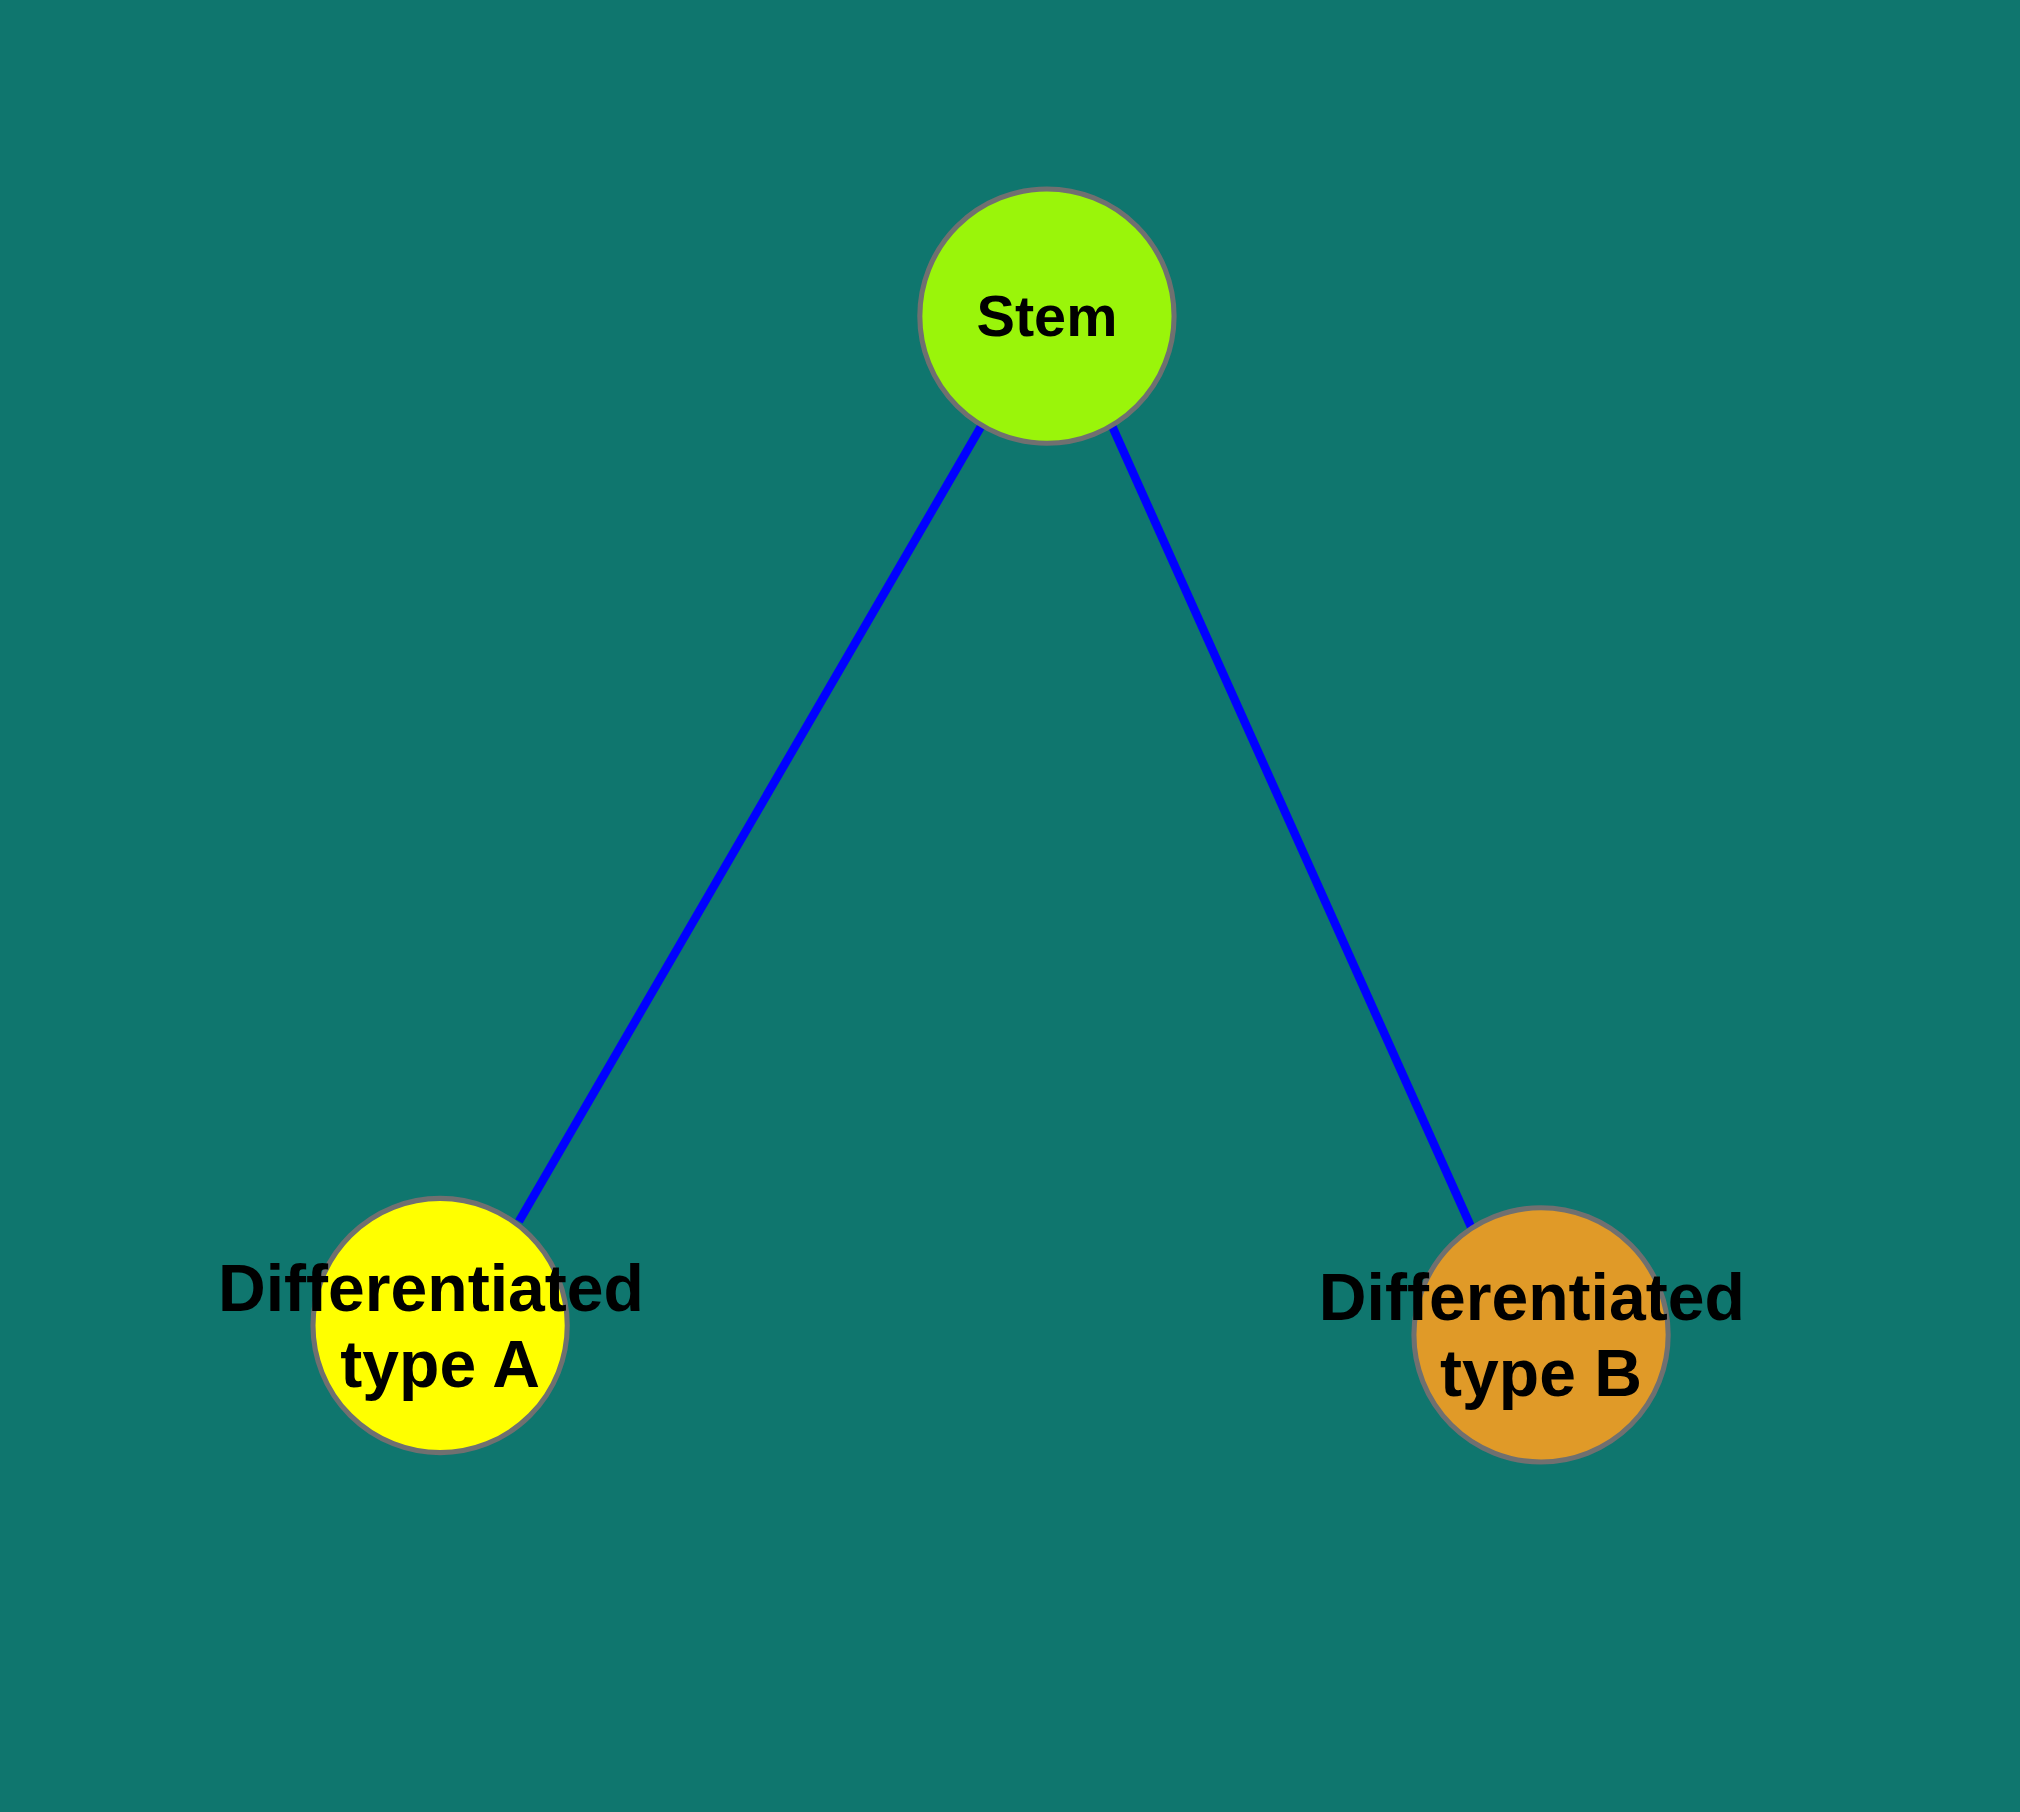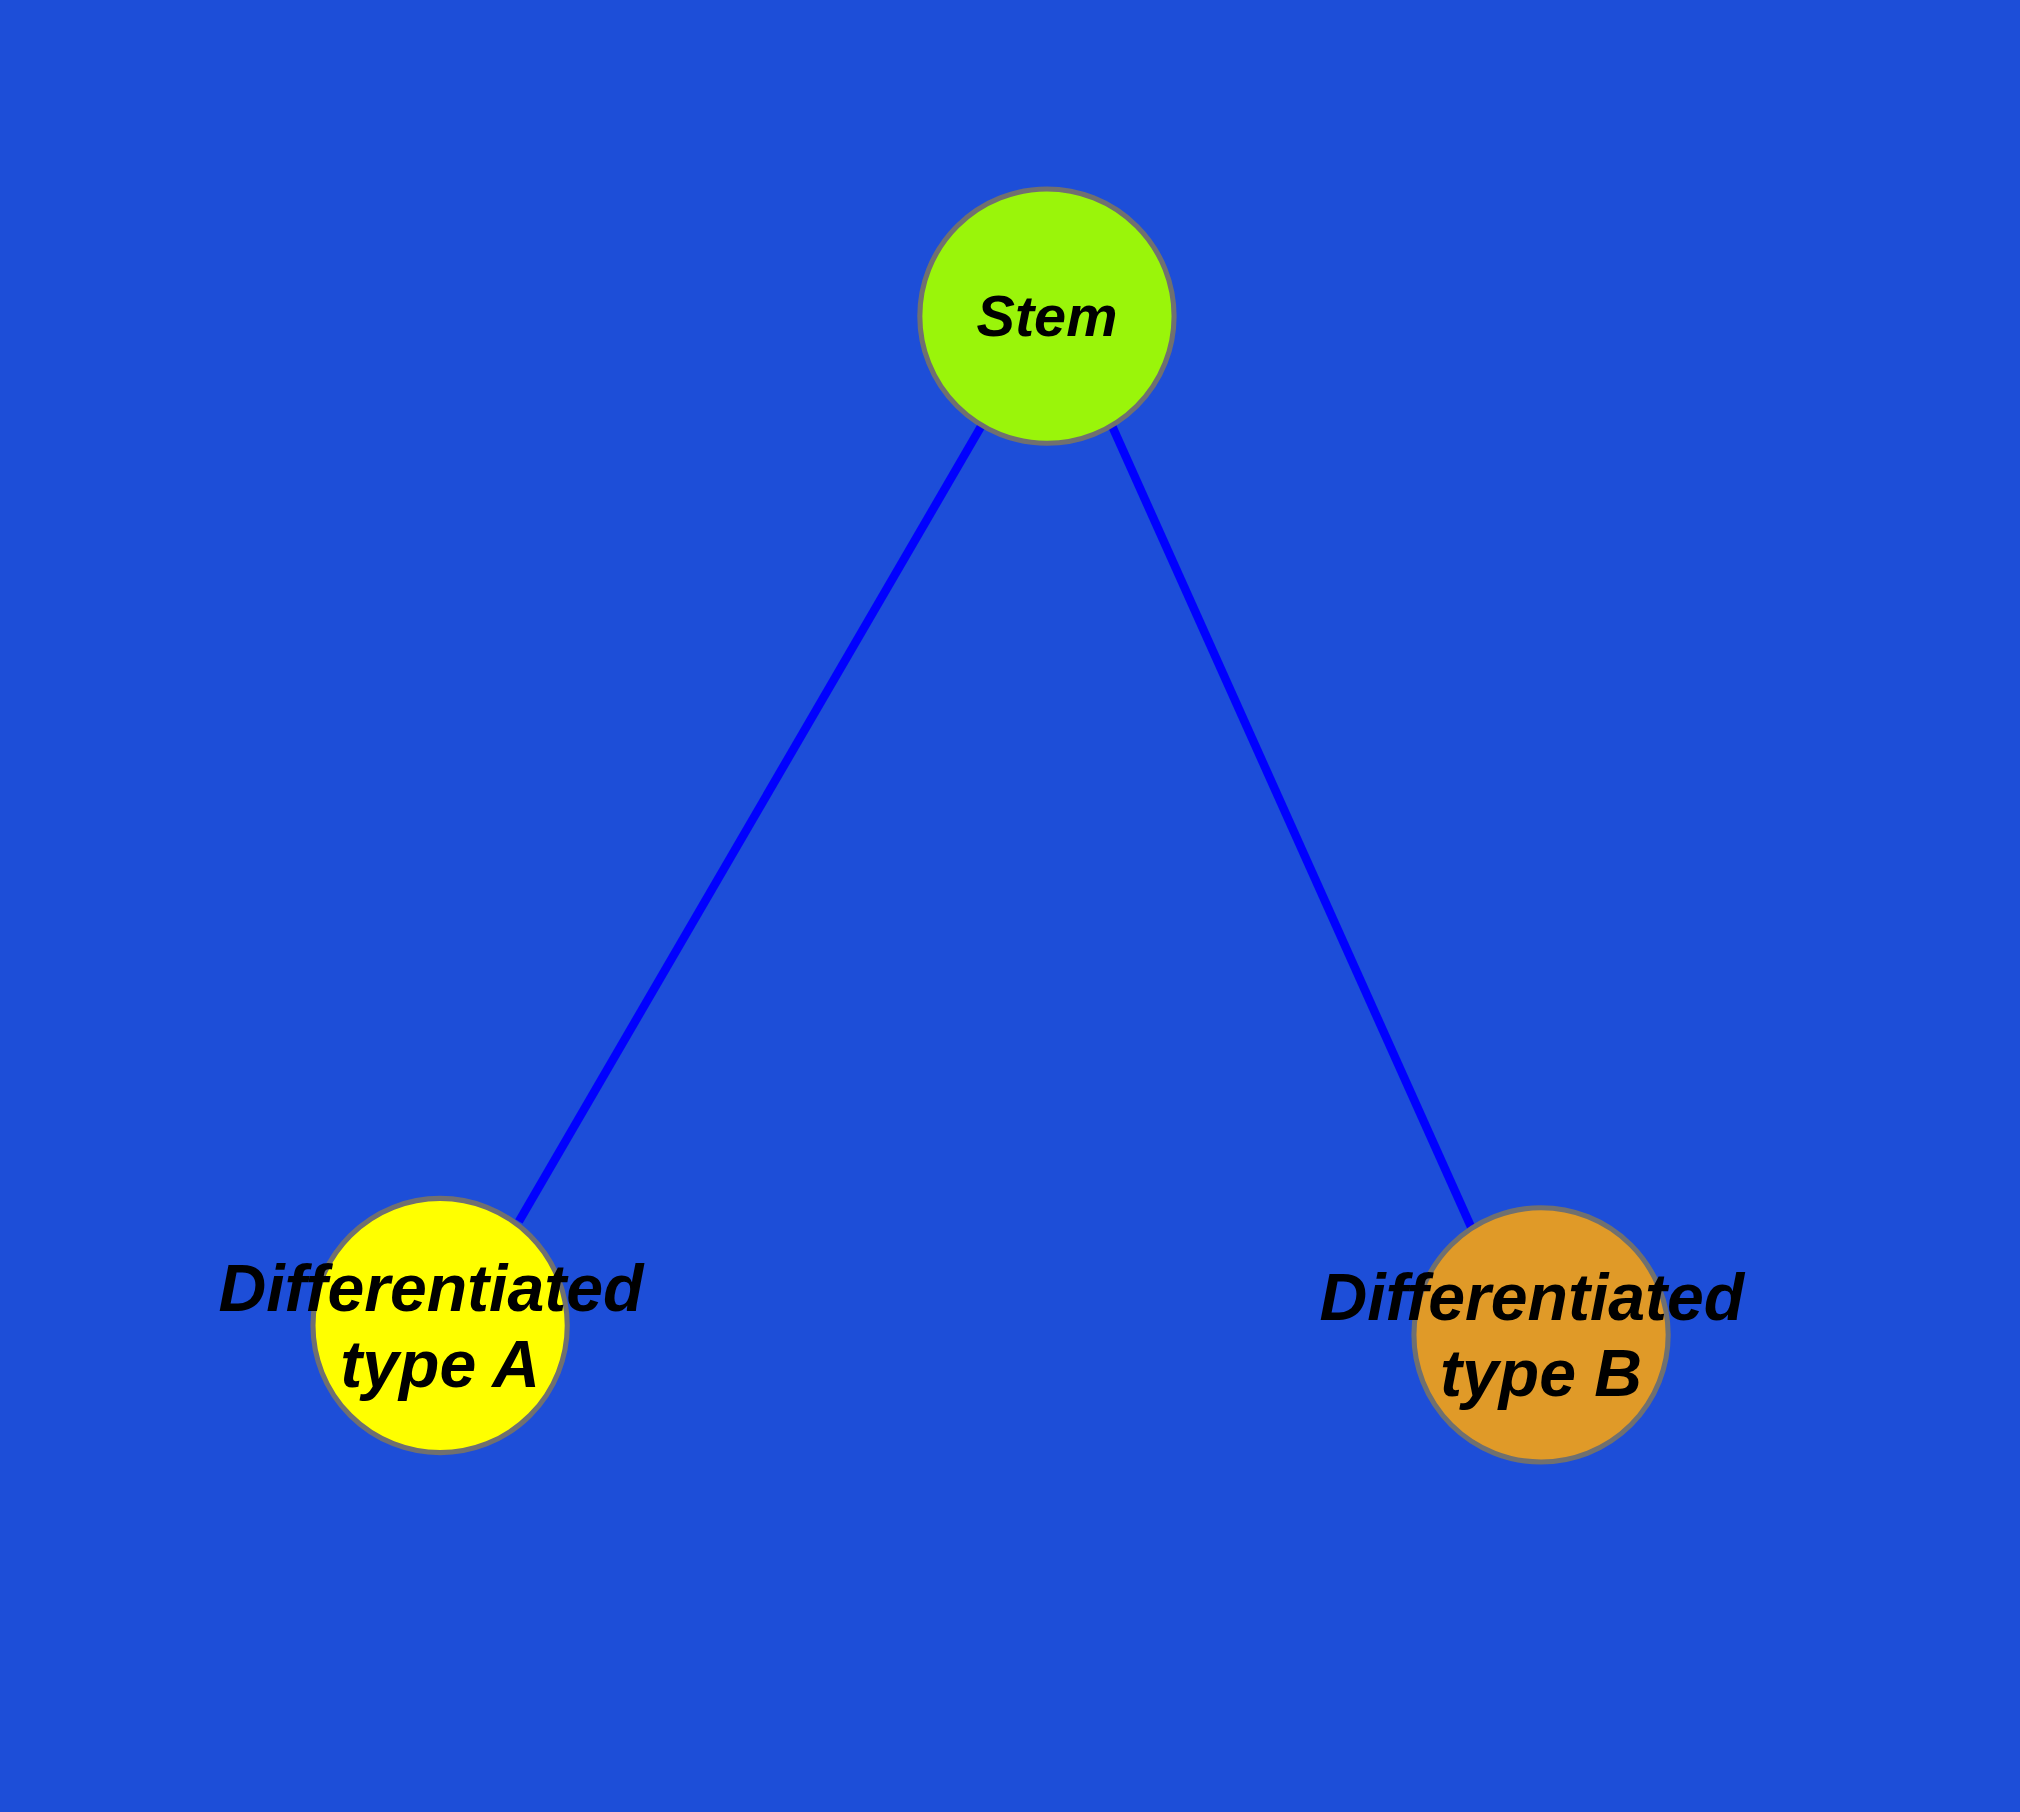--- a/index.html
+++ b/index.html
@@ -29,21 +29,21 @@
     font-weight: bold;
     fill: #000000;
     text-anchor: middle;
     dominant-baseline: auto;
     paint-order: normal;
   }
 </style>
 </head>
 <body>
 
-<div id="canvas" style="background: #1d4ed8; font-style: italic;">
+<div id="canvas" style="background: #0f766e;">
   <svg id="graph-svg" viewBox="0 0 2384 2138">
 
     <g>
       <line stroke-linecap="butt" x1="1158" y1="502" x2="612" y2="1441" stroke="#0000ff" stroke-width="10"></line>
       <line stroke-linecap="butt" x1="1312" y1="503" x2="1736" y2="1449" stroke="#0000ff" stroke-width="10"></line>
     </g>
 
     <g>
 
       <g>

